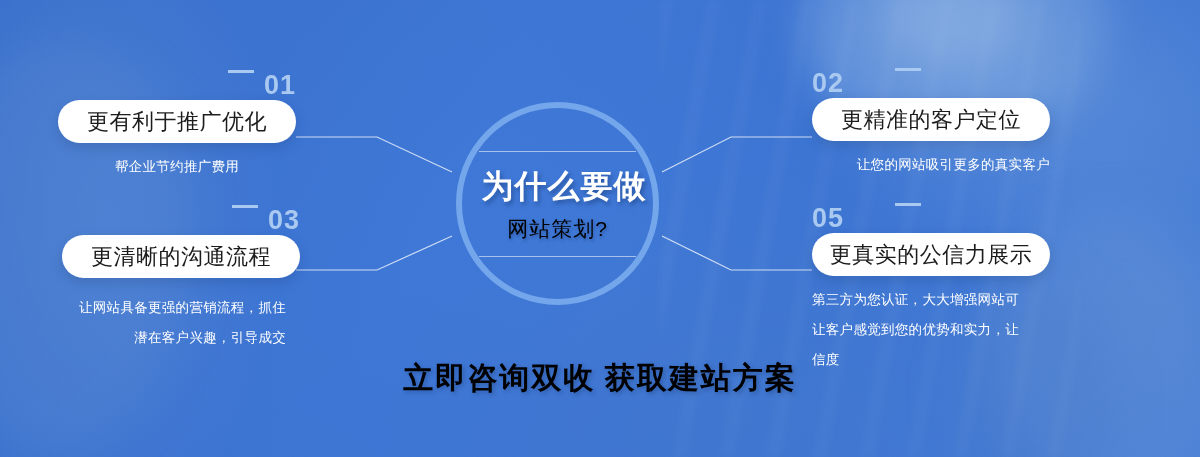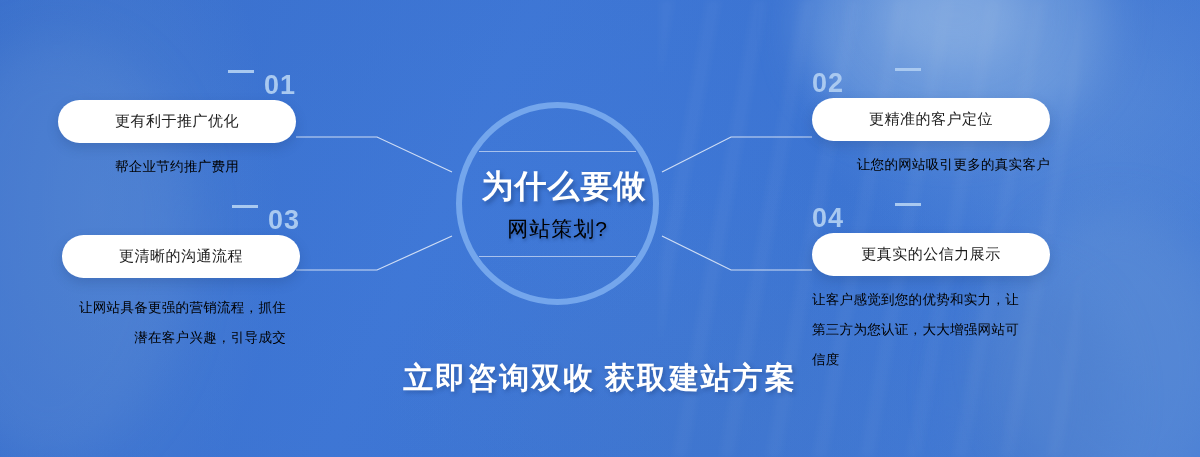--- a/index.html
+++ b/index.html
@@ -127,26 +127,26 @@
 
   .pill{
     width:238px;height:43px;
     background:#ffffff;
     border-radius:22px;
     display:flex;align-items:center;justify-content:center;
     box-shadow:0 5px 12px rgba(26,58,115,0.22);
     box-sizing:border-box;
   }
   .pill-label{
-    font-size:15px;color:#1c1c1c;
+    font-size:22px;color:#1c1c1c;
     letter-spacing:0.5px;
     white-space:nowrap;
   }
   .desc{
-    color:#000000;
+    color:#ffffff;
     font-size:13.5px;
     line-height:30px;
     letter-spacing:0.3px;
   }
   .desc .line{display:block;white-space:nowrap;}
 
   
   #item-01{left:58px;top:70px;width:238px;}
   #item-01 .desc{text-align:center;margin-top:9px;}
   #item-03{left:62px;top:205px;width:238px;}
@@ -159,21 +159,21 @@
 
   
   .cta{
     position:absolute;
     left:0;top:358px;width:1200px;
     text-align:center;
   }
   .cta-text{
     display:inline-block;
     font-family:"Liberation Serif","DejaVu Serif",serif;
-    font-size:30px;font-weight:bold;color:#ffffff;
+    font-size:30px;font-weight:bold;color:#000000;
     letter-spacing:2px;
     text-shadow:2px 2px 4px rgba(28,62,124,0.45);
     white-space:nowrap;
   }
 </style>
 </head>
 <body>
 
 <div class="banner">
 
@@ -236,29 +236,29 @@
     <div class="pill">
       <span class="pill-label">更精准的客户定位</span>
     </div>
     <div class="desc">
       <span class="line">让您的网站吸引更多的真实客户</span>
     </div>
   </div>
 
   <div class="item" id="item-04">
     <div class="num right">
-      <span>04</span>
+      <span>05</span>
       <span class="dash"></span>
     </div>
     <div class="pill">
       <span class="pill-label">更真实的公信力展示</span>
     </div>
     <div class="desc">
+      <span class="line">第三方为您认证，大大增强网站可</span>
       <span class="line">让客户感觉到您的优势和实力，让</span>
-      <span class="line">第三方为您认证，大大增强网站可</span>
       <span class="line">信度</span>
     </div>
   </div>
 
   <div class="cta">
     <span class="cta-text">立即咨询双收  获取建站方案</span>
   </div>
 
 </div>
 

